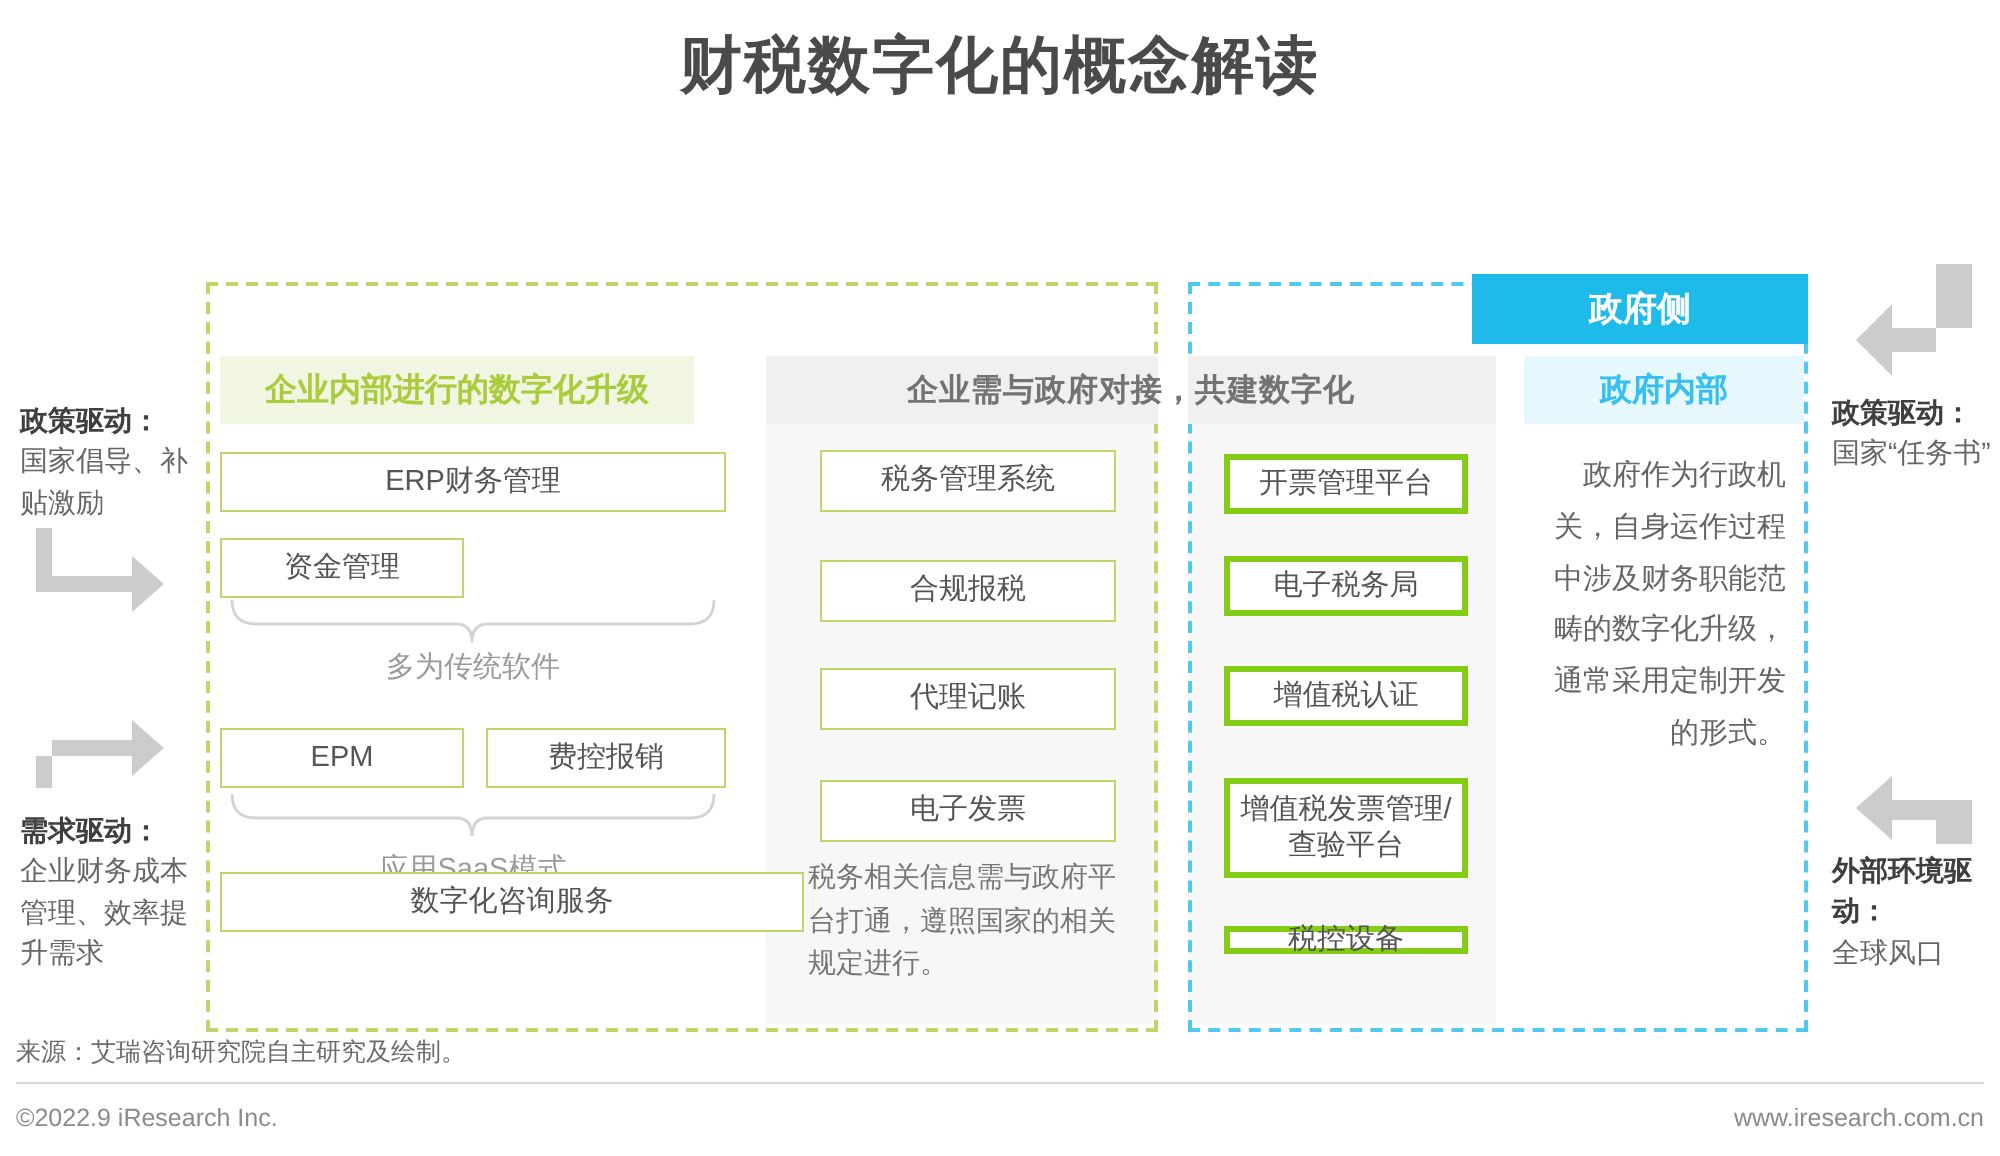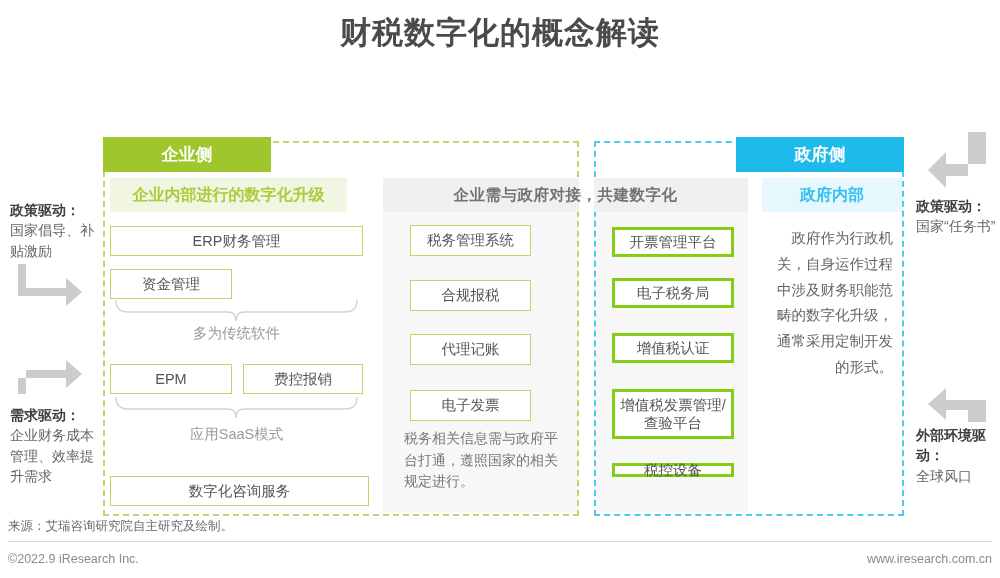--- a/index.html
+++ b/index.html
@@ -82,35 +82,35 @@
     line-height: 1.25;
   }
   .chip-green { border: 1px solid #bcd86a; }
   .chip-blue  { border: 3px solid #84cc16; }
 
   
   .c1-erp   { position: absolute; left: 110px; top: 226px; width: 253px; height: 30px; }
   .c1-cash  { position: absolute; left: 110px; top: 269px; width: 122px; height: 30px; }
   .c1-epm   { position: absolute; left: 110px; top: 364px; width: 122px; height: 30px; }
   .c1-fee   { position: absolute; left: 243px; top: 364px; width: 120px; height: 30px; }
-  .c1-cons  { position: absolute; left: 110px; top: 476px; width: 259px; height: 30px; }
+  .c1-cons  { position: absolute; left: 110px; top: 436px; width: 292px; height: 30px; }
 
   .brace-label {
     position: absolute; text-align: center; width: 253px; left: 110px;
     font-size: 14.5px; color: #9a9a9a;
   }
   .brace-label.b1 { top: 324px; }
   .brace-label.b2 { top: 425px; }
 
   .brace-svg { position: absolute; left: 110px; width: 253px; height: 26px; }
   .brace-svg.s1 { top: 299px; }
   .brace-svg.s2 { top: 396px; }
 
   
-  .c2-chip { position: absolute; left: 410px; width: 121px; height: 31px; }
+  .c2-chip { position: absolute; left: 410px; width: 148px; height: 31px; }
   .c2-1 { top: 225px; } .c2-2 { top: 280px; } .c2-3 { top: 334px; } .c2-4 { top: 390px; }
   .c2-note {
     position: absolute; left: 404px; top: 428px; width: 160px;
     font-size: 14px; color: #777777; line-height: 1.55; text-align: left;
   }
 
   
   .c3-chip { position: absolute; left: 612px; width: 122px; }
   .c3-1 { top: 227px; height: 30px; } .c3-2 { top: 278px; height: 30px; }
   .c3-3 { top: 333px; height: 30px; } .c3-4 { top: 389px; height: 50px; }
@@ -162,21 +162,20 @@
 <div id="root">
 
   <div class="title">财税数字化的概念解读</div>
 
   <div class="col2-bg"></div>
   <div class="col3-bg"></div>
 
   <div class="group-box group-green"></div>
   <div class="group-box group-blue"></div>
 
-  <div class="side-header enterprise">企业侧</div>
   <div class="side-header government">政府侧</div>
 
   <div class="col col1">
     <div class="col-band">企业内部进行的数字化升级</div>
   </div>
 
   <div class="band-joint"></div>
   <div class="band-joint2"></div>
   <div class="band-joint-text">企业需与政府对接，共建数字化</div>
 

